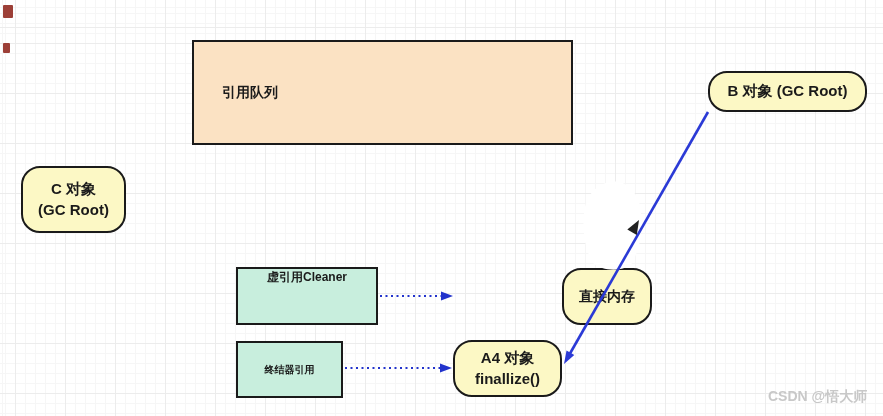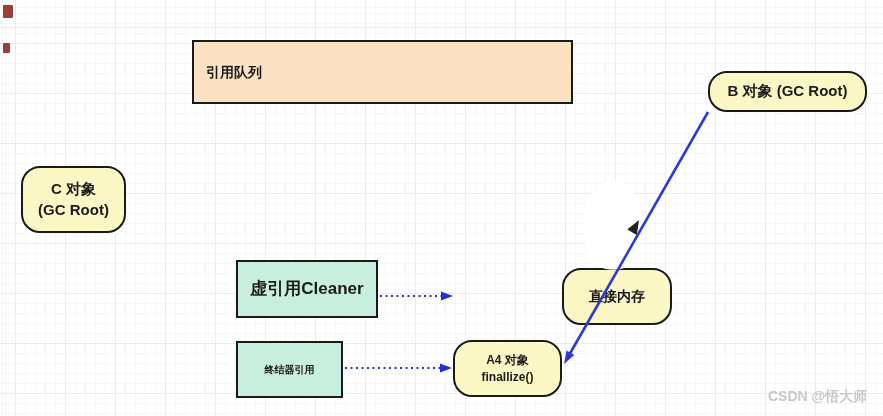--- a/index.html
+++ b/index.html
@@ -24,28 +24,28 @@
   .node{
     position:absolute; box-sizing:border-box;
     border:2px solid var(--node-border);
     color:var(--node-text); font-weight:bold;
     display:flex; flex-direction:column; align-items:center; justify-content:center;
     text-align:center; line-height:1.35;
   }
   .peach{background:var(--peach);}
   .yellow{background:var(--yellow);border-radius:19px;}
   .mint{background:var(--mint);}
-  #node-reference-queue{left:192px; top:40px; width:381px; height:64px;
-    align-items:flex-start; justify-content:center; padding-left:12px; font-size:14px;}
+  #node-reference-queue{left:192px; top:40px; width:381px; height:105px;
+    align-items:flex-start; justify-content:center; padding-left:28px; font-size:14px;}
   #node-c-object{left:21px; top:166px; width:105px; height:67px; font-size:15px;}
   #node-b-object{left:708px; top:71px; width:159px; height:41px; font-size:15px;}
-  #node-cleaner-ref{left:236px; top:260px; width:142px; height:58px; font-size:17px;}
-  #node-direct-memory{left:562px; top:268px; width:110px; height:57px; font-size:14px;}
+  #node-cleaner-ref{left:236px; top:267px; width:142px; height:58px; font-size:12px;justify-content:space-between;}
+  #node-direct-memory{left:562px; top:268px; width:90px; height:57px; font-size:14px;}
   #node-finalizer-ref{left:236px; top:341px; width:107px; height:57px; font-size:10px;}
-  #node-a4-object{left:453px; top:340px; width:109px; height:57px; font-size:12px;}
+  #node-a4-object{left:453px; top:340px; width:109px; height:57px; font-size:15px;}
   #edge-layer{position:absolute; left:0; top:0; width:883px; height:416px; pointer-events:none;}
   .solid-edge{stroke:var(--arrow-blue); stroke-width:2.6; fill:none;}
   .solid-head{fill:var(--arrow-blue); stroke:none;}
   .dotted-edge{stroke:var(--dotted-blue); stroke-width:2; stroke-dasharray:2 3.5; fill:none;}
   .dotted-head{fill:var(--dotted-blue); stroke:none;}
   .mid-head{fill:var(--mid-arrow-black); stroke:none;}
   .white-blob{fill:#ffffff; stroke:none;}
   #watermark{
     position:absolute; left:768px; top:388px; color:var(--watermark-gray);
     font-size:14px; font-weight:bold; white-space:nowrap;

